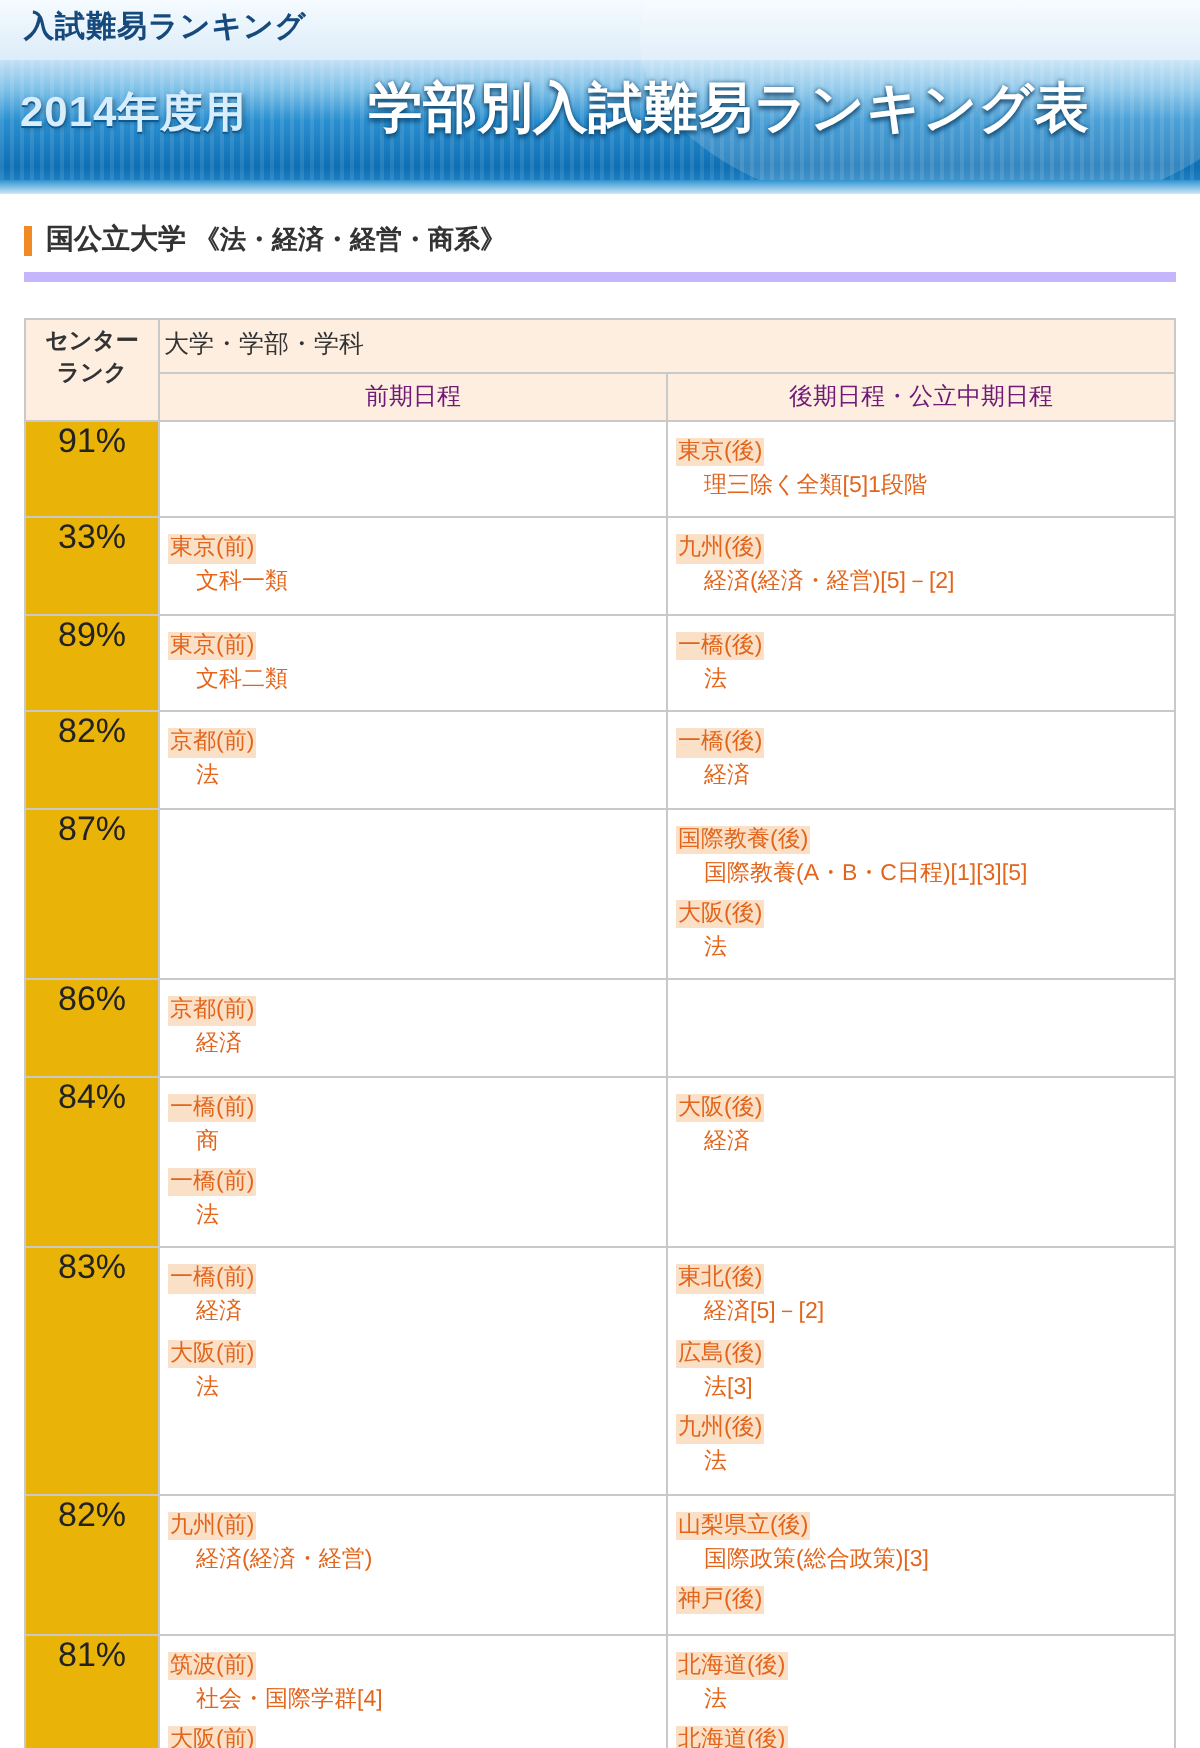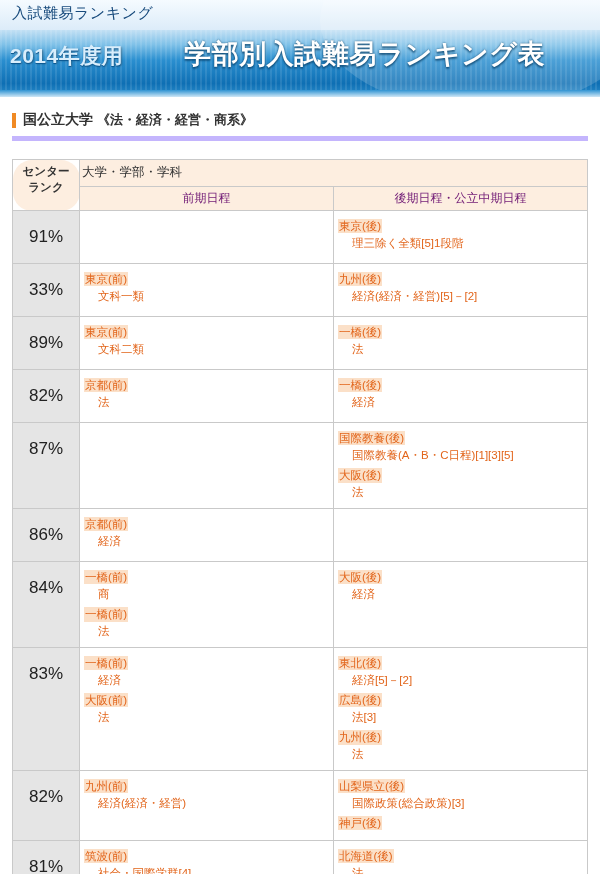--- a/index.html
+++ b/index.html
@@ -47,21 +47,21 @@
     width: 320px;
     height: 180px;
     border-radius: 50%;
     background: rgba(255,255,255,0.16);
   }
   .kicker {
     position: absolute;
     left: 12px;
     top: 4px;
     font-size: 15px;
-    font-weight: normal;
+    font-weight: bold;
     color: #174a7c;
     letter-spacing: 0.5px;
     z-index: 3;
   }
   .title-row {
     position: absolute;
     left: 10px;
     top: 36px;
     display: flex;
     align-items: baseline;
@@ -130,21 +130,20 @@
   th.center-rank {
     width: 62px;
     background: #fdeee0;
     font-size: 11.5px;
     font-weight: bold;
     color: #333;
     text-align: center;
     line-height: 1.35;
     padding: 4px 2px;
     vertical-align: middle;
-    border-radius: 19px;
   }
   th.group {
     background: #fdeee0;
     font-size: 12.5px;
     font-weight: normal;
     color: #333;
     text-align: left;
     padding: 4px 2px;
     height: 18px;
   }
@@ -155,22 +154,22 @@
     color: #701a75;
     text-align: center;
     padding: 3px 2px;
   }
   td.score {
     width: 62px;
     text-align: center;
     font-size: 17px;
     color: #222;
     vertical-align: middle;
-    padding: 16px 2px;
-    background: #e5e5e5;
+    padding: 0 2px;
+    background: #eab308;
   }
   td.col {
     width: 256px;
     padding: 4px 4px 6px 4px;
     background: #ffffff;
   }
   .entry {
     margin-bottom: 2px;
     line-height: 1.25;
   }

